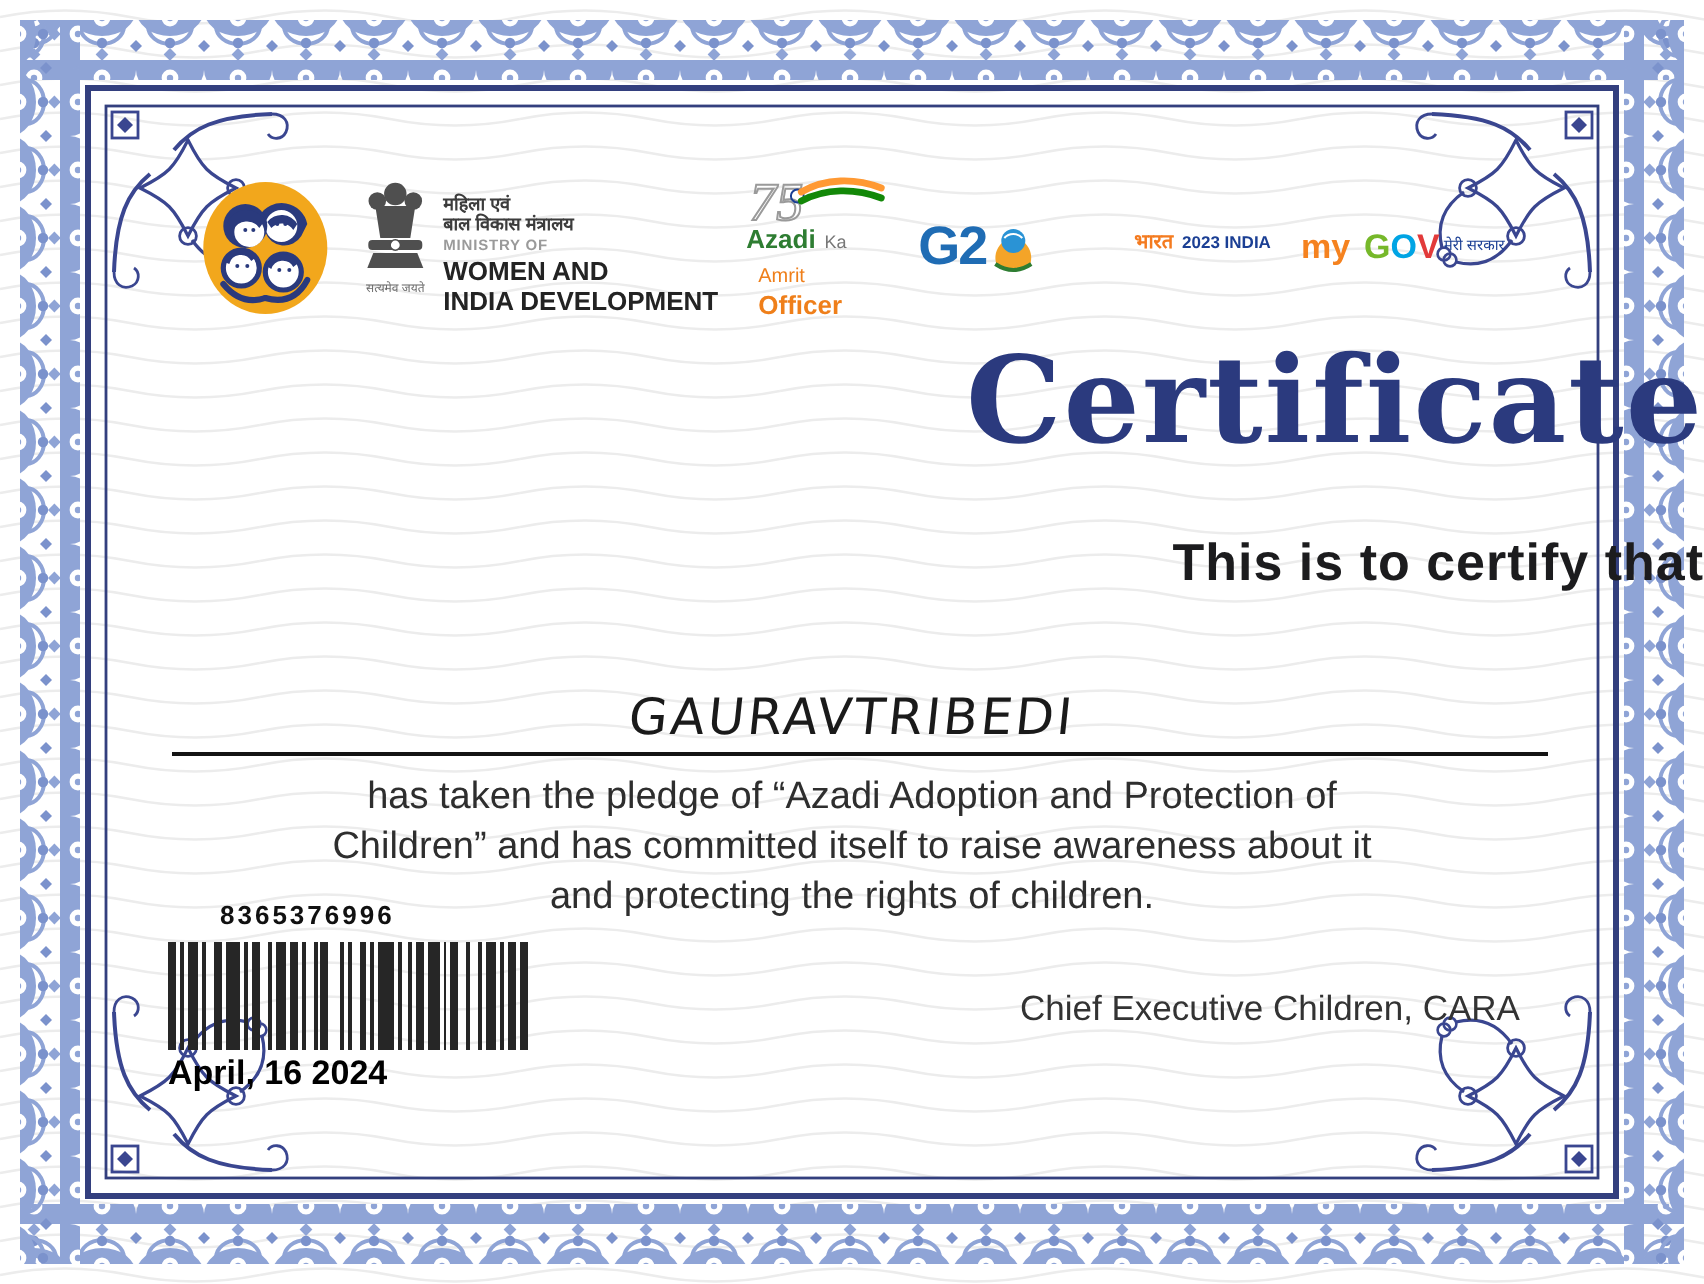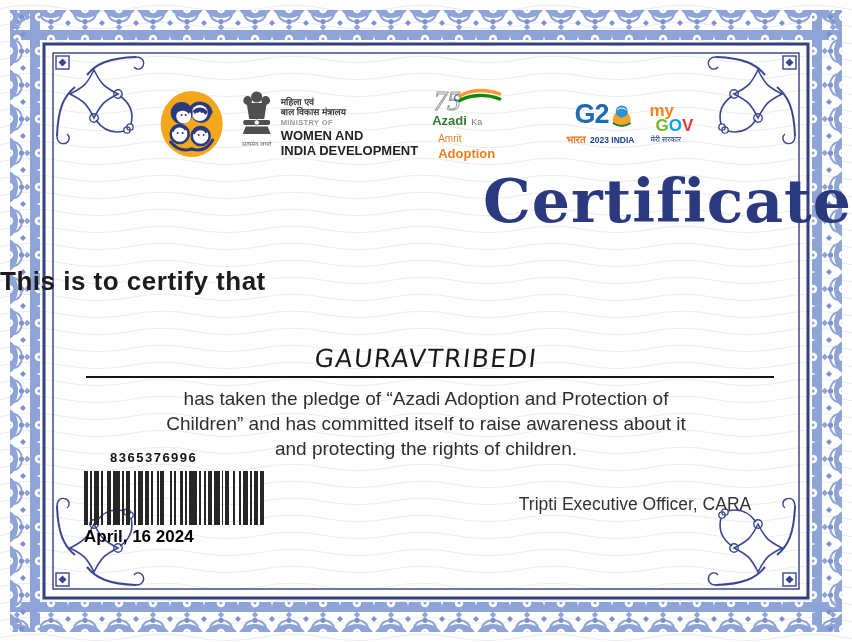--- a/index.html
+++ b/index.html
@@ -20,40 +20,40 @@
   .ministry-text .min-b{font-size:13px;font-weight:bold;color:#232323;white-space:nowrap;}
 
   .azadi{display:flex;flex-direction:column;align-items:flex-start;line-height:1;}
   .azadi-l1{margin-top:-2px;}
   .azadi-l1 .az{font-size:13px;font-weight:bold;color:#2e7d32;}
   .azadi-l1 .ka{font-size:9px;color:#777777;}
   .azadi-l2{margin-top:1px;margin-left:6px;}
   .azadi-l2 .am{font-size:10px;color:#ef7f1a;}
   .azadi-l2 .mh{font-size:13px;font-weight:bold;color:#ef7f1a;}
 
-  .g20{display:flex;flex-direction:column;align-items:flex-end;line-height:1;}
+  .g20{display:flex;align-items:flex-start;line-height:1;}
   .g20-top{display:flex;align-items:center;}
   .g20-g2{font-size:27px;font-weight:bold;color:#1f6cb4;letter-spacing:-1px;}
   .g20-bottom{margin-top:2px;white-space:nowrap;}
   .g20-bharat{font-size:10px;font-weight:bold;color:#f47b20;margin-left:48px;}
   .g20-year{font-size:8.5px;font-weight:bold;color:#1b3f94;}
 
-  .mygov{display:flex;flex-direction:column;line-height:.9;}
+  .mygov{display:flex;line-height:.9;}
   .mygov-my{font-size:17px;font-weight:bold;color:#f5821f;margin-left:1px;}
   .mygov-gov{font-size:17px;font-weight:bold;margin-left:7px;letter-spacing:0;}
   .mygov-gov .g{color:#76b82a;}
   .mygov-gov .o{color:#00a4e4;}
   .mygov-gov .v{color:#e23a3a;}
   .mygov-tag{font-size:7.5px;color:#1b3f94;margin-top:4px;margin-left:2px;white-space:nowrap;}
 
   
   .title{position:absolute;top:166px;left:0;width:100%;text-align:right;
          font-family:"DejaVu Serif","Liberation Serif",serif;font-weight:600;
          font-size:60px;color:#2b3a7e;letter-spacing:1px;}
-  .subtitle{position:absolute;top:266px;left:0;width:100%;text-align:left;
+  .subtitle{position:absolute;top:266px;left:0;width:100%;text-align:right;
             font-size:26px;font-weight:600;color:#1c1c1e;letter-spacing:.5px;}
   .recipient{position:absolute;top:344px;left:0;width:100%;text-align:center;
              font-size:25px;color:#1a1a1a;letter-spacing:1.5px;
              font-family:"DejaVu Sans",cursive;transform:skewX(-6deg);}
   .name-line{position:absolute;left:86px;top:376px;width:688px;border-top:2px solid #141414;}
   .pledge{position:absolute;top:386px;left:0;width:100%;text-align:center;
           font-size:19px;font-weight:500;color:#2e2e2e;line-height:25px;}
 
   
   .bc-number{position:absolute;left:110px;top:450px;font-size:13px;font-weight:bold;
@@ -193,21 +193,21 @@
         <circle cx="26" cy="12" r="3.2" fill="none" stroke="#1b3f94" stroke-width="1"></circle>
         <path d="M28 10 C40 3 55 3 68 8" fill="none" stroke="#ff9933" stroke-width="3.4" stroke-linecap="round"></path>
         <path d="M28 14.5 C40 8 55 8 68 13" fill="none" stroke="#138808" stroke-width="3.4" stroke-linecap="round"></path>
       </svg>
       <div class="azadi-l1">
         <span class="az">Azadi</span>
         <span class="ka">Ka</span>
       </div>
       <div class="azadi-l2">
         <span class="am">Amrit</span>
-        <span class="mh">Adoption</span>
+        <span class="mh">Officer</span>
       </div>
     </div>
 
     <div class="g20">
       <div class="g20-top">
         <span class="g20-g2">G2</span>
         <svg width="26" height="26" viewBox="0 0 26 26">
           <path d="M13 7 C5 10 3 16 4.5 21 C10 24 16 24 21.5 21 C23 16 21 10 13 7" fill="#f4a428"></path>
           <path d="M4 21 q9 6 18 0" fill="none" stroke="#2e7d32" stroke-width="2"></path>
           <circle cx="13" cy="9.5" r="6" fill="#2a93d5"></circle>
@@ -299,16 +299,16 @@
       <span style="width: 1.06383%; background: transparent;"></span>
       <span style="width: 1.06383%; background: rgb(38, 38, 38);"></span>
       <span style="width: 1.06383%; background: transparent;"></span>
       <span style="width: 2.12766%; background: rgb(38, 38, 38);"></span>
       <span style="width: 1.06383%; background: transparent;"></span>
       <span style="width: 2.12766%; background: rgb(38, 38, 38);"></span>
     </div>
   <div class="bc-date">April, 16 2024</div>
 
   <div class="sig">
-    <div class="sig-title">Tripti Executive Officer, CARA</div>
+    <div class="sig-title">Chief Executive Children, CARA</div>
   </div>
 
 </div>
 
 </body></html>

